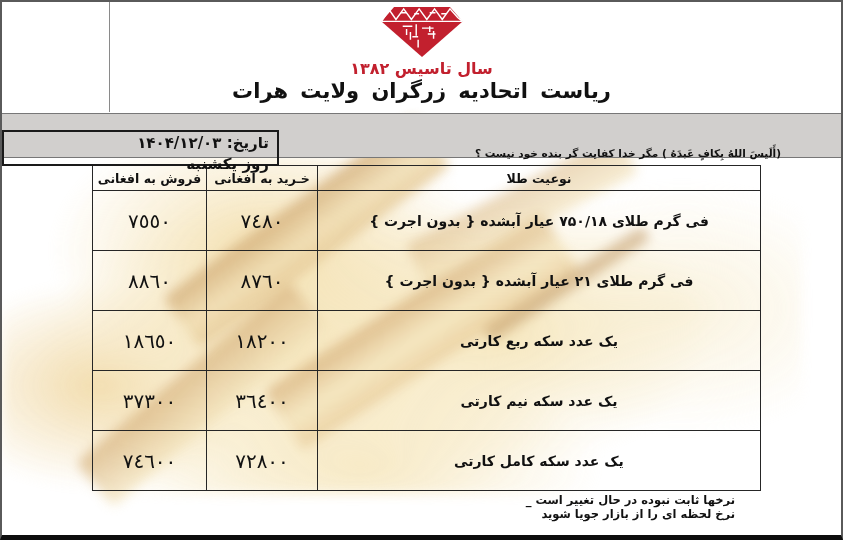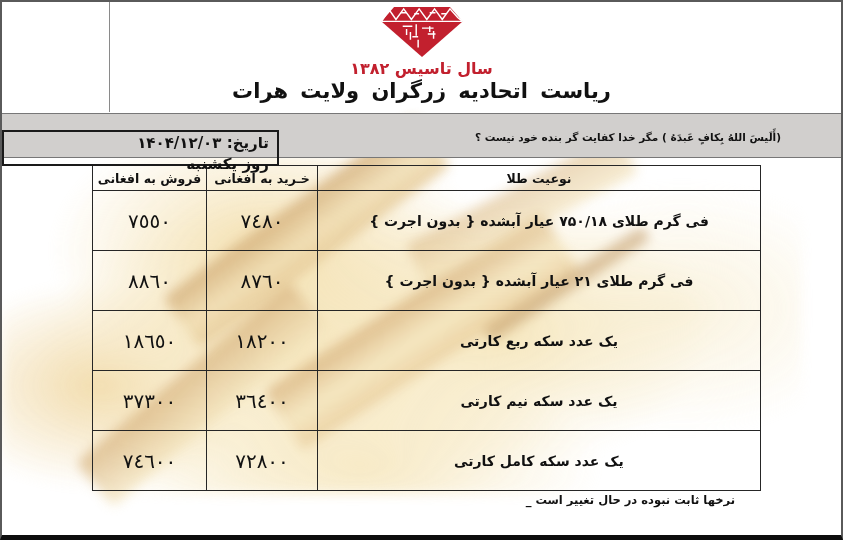--- a/index.html
+++ b/index.html
@@ -50,21 +50,21 @@
   
   .band { position:absolute; left:0; top:111px; width:839px; height:45px;
           background:#d1cfcd; border-top:1px solid #777; border-bottom:1px solid #777; z-index:2; }
   .date-box { position:absolute; left:0; top:16px; width:277px; height:36px;
               border:2px solid #1a1a1a; direction:rtl; padding:1px 8px 16px 4px;
               font-weight:bold; line-height:21px; }
   .date-line { font-size:15px; }
   .day-line  { font-size:15px; }
   .band-title { position:absolute; left:250px; top:0; width:350px; height:45px; line-height:45px;
                 text-align:center; font-size:16px; font-weight:bold; direction:rtl; word-spacing:3px; }
-  .quote { position:absolute; right:60px; top:0; height:45px; display:flex; align-items:center;
+  .quote { position:absolute; right:60px; top:16px; height:45px; display:flex; align-items:center;
            font-size:10.5px; font-weight:bold; direction:rtl; white-space:nowrap; }
 
   
   .gold-table { position:absolute; left:90px; top:163px; width:668px; z-index:1;
                 border-collapse:collapse; direction:rtl; table-layout:fixed;
                 background:transparent; }
   .gold-table col.c-type { width:443px; }
   .gold-table col.c-buy  { width:111px; }
   .gold-table col.c-sell { width:114px; }
   .gold-table th, .gold-table td { border:1.5px solid #262626; text-align:center; padding:0;margin-left:20px; }
@@ -156,15 +156,16 @@
         <td class="cell-num">٧٢٨٠٠</td>
         <td class="cell-num">٧٤٦٠٠</td>
       </tr>
     </tbody>
   </table>
 
   <div class="footer-note">
     <div>
       <span>نرخها ثابت نبوده در حال تغییر است</span><span class="mark">_</span>
     </div>
+    <div>نرخ لحظه ای را از بازار جویا شوید</div>
   </div>
 
 </div>
 
 </body></html>

